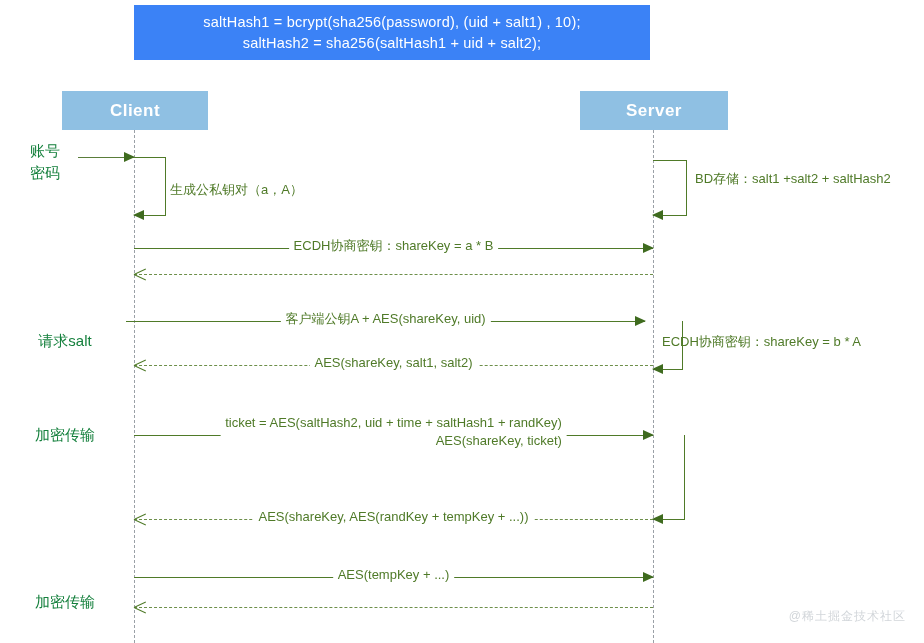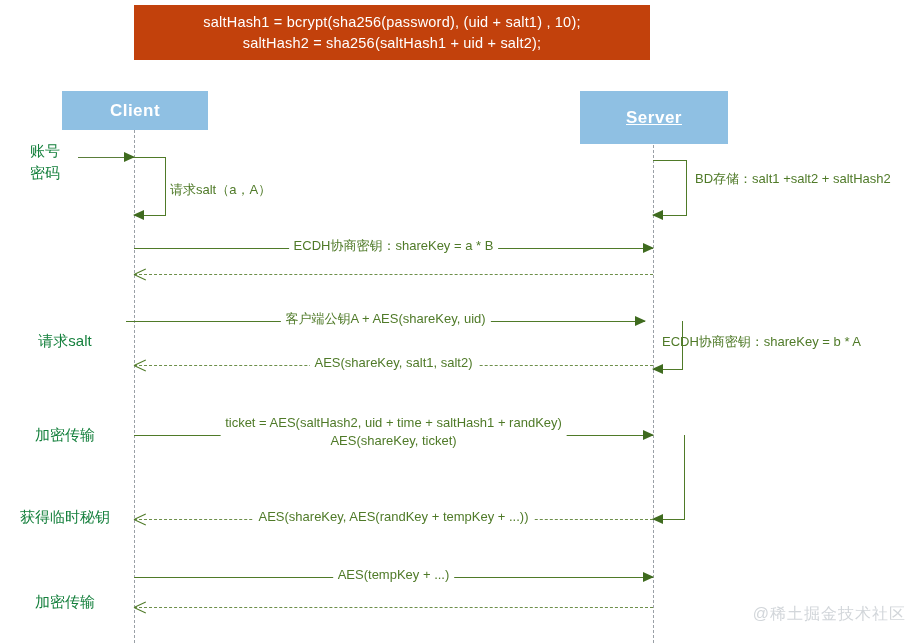--- a/index.html
+++ b/index.html
@@ -8,39 +8,39 @@
     background: #ffffff;
     font-family: "Liberation Sans", "DejaVu Sans", sans-serif;
     overflow: hidden;
   }
   #canvas { position: relative; width: 924px; height: 643px; background: #fff; }
 
   
   .header-note {
     position: absolute;
     left: 134px; top: 5px; width: 516px; height: 55px;
-    background: #c2410c;
+    background: #3b82f6;
     color: #ffffff;
     display: flex; flex-direction: column;
     align-items: center; justify-content: center;
     font-size: 14.5px; line-height: 21px; letter-spacing: .2px;
     white-space: nowrap;
   }
 
   
   .actor {
     position: absolute;
     background: #8fc0e3;
     color: #ffffff;
     font-size: 17px; font-weight: bold;
     display: flex; align-items: center; justify-content: center;
     letter-spacing: .5px;
   }
   #actor-client { left: 62px;  top: 91px; width: 146px; height: 39px; }
-  #actor-server { left: 580px; top: 91px; width: 148px; height: 53px; text-decoration: underline; }
+  #actor-server { left: 580px; top: 91px; width: 148px; height: 39px; }
 
   
   .lifeline {
     position: absolute;
     width: 0; border-left: 1px dashed #9aa0a6;
     top: 130px; height: 513px;
   }
   #lifeline-client { left: 134px; }
   #lifeline-server { left: 653px; }
 
@@ -74,21 +74,21 @@
     border-top: 1px solid #4f7a28;
   }
   .msg.dashed.left .head::before { top: 6px; transform: rotate(25deg); transform-origin: left center; }
   .msg.dashed.left .head::after  { top: 6px; transform: rotate(-25deg); transform-origin: left center; }
 
   .msg-label {
     position: absolute;
     left: 50%; transform: translateX(-50%);
     background: #ffffff; padding: 0 5px;
     color: #4f7a28; font-size: 13px; line-height: 18px;
-    white-space: nowrap; text-align: center;
+    white-space: nowrap; text-align: right;
   }
   .msg-label.one  { top: -11px; }
   .msg-label.two  { top: -21px; }
 
   
   .selfcall { position: absolute; }
   .selfcall .top,
   .selfcall .bottom {
     position: absolute; left: 0; height: 0;
     border-top: 1px solid #4f7a28;
@@ -116,21 +116,21 @@
   }
   .entry-arrow .head {
     position: absolute; right: -1px; top: -5px; width: 0; height: 0;
     border-top: 5px solid transparent; border-bottom: 5px solid transparent;
     border-left: 11px solid #3f6b1f;
   }
 
   
   .watermark {
     position: absolute; right: 18px; bottom: 18px;
-    color: #d2d6da; font-size: 16px; letter-spacing: 1px;
+    color: #d2d6da; font-size: 12px; letter-spacing: 1px;
     user-select: none;
   }
 </style>
 </head>
 <body>
 
 <div id="canvas">
 
   <div class="header-note">
     <span>saltHash1 = bcrypt(sha256(password), (uid + salt1) , 10);</span>
@@ -149,41 +149,38 @@
 
   <div class="stage-label" style="left:14px; top:140px; width:62px;">
     <div>账号</div>
     <div>密码</div>
   </div>
   <div class="stage-label" style="left:10px; top:330px; width:110px;">
     <div>请求salt</div>
   </div>
   <div class="stage-label" style="left:10px; top:424px; width:110px;">
     <div>加密传输</div>
-  </div>
-  <div class="stage-label" style="left:4px; top:506px; width:122px;">
-    <div>获得临时秘钥</div>
   </div>
   <div class="stage-label" style="left:10px; top:591px; width:110px;">
     <div>加密传输</div>
   </div>
 
   <div class="entry-arrow" style="left:78px; top:157px; width:56px;">
     <div class="line"></div>
     <div class="head"></div>
   </div>
 
   <div class="selfcall" style="left:134px; top:157px; width:32px; height:58px;">
     <div class="top" style="top:0; width:32px;"></div>
     <div class="side" style="height:58px;"></div>
     <div class="bottom" style="top:58px; width:32px;"></div>
     <div class="arrow" style="top:53px;"></div>
   </div>
   <div class="note" style="left:170px; top:180px;">
-    <div>请求salt（a，A）</div>
+    <div>生成公私钥对（a，A）</div>
   </div>
 
   <div class="selfcall" style="left:653px; top:160px; width:34px; height:55px;">
     <div class="top" style="top:0; width:34px;"></div>
     <div class="side" style="height:55px;"></div>
     <div class="bottom" style="top:55px; width:34px;"></div>
     <div class="arrow" style="top:50px;"></div>
   </div>
   <div class="note" style="left:695px; top:169px; text-align:right;">
 

